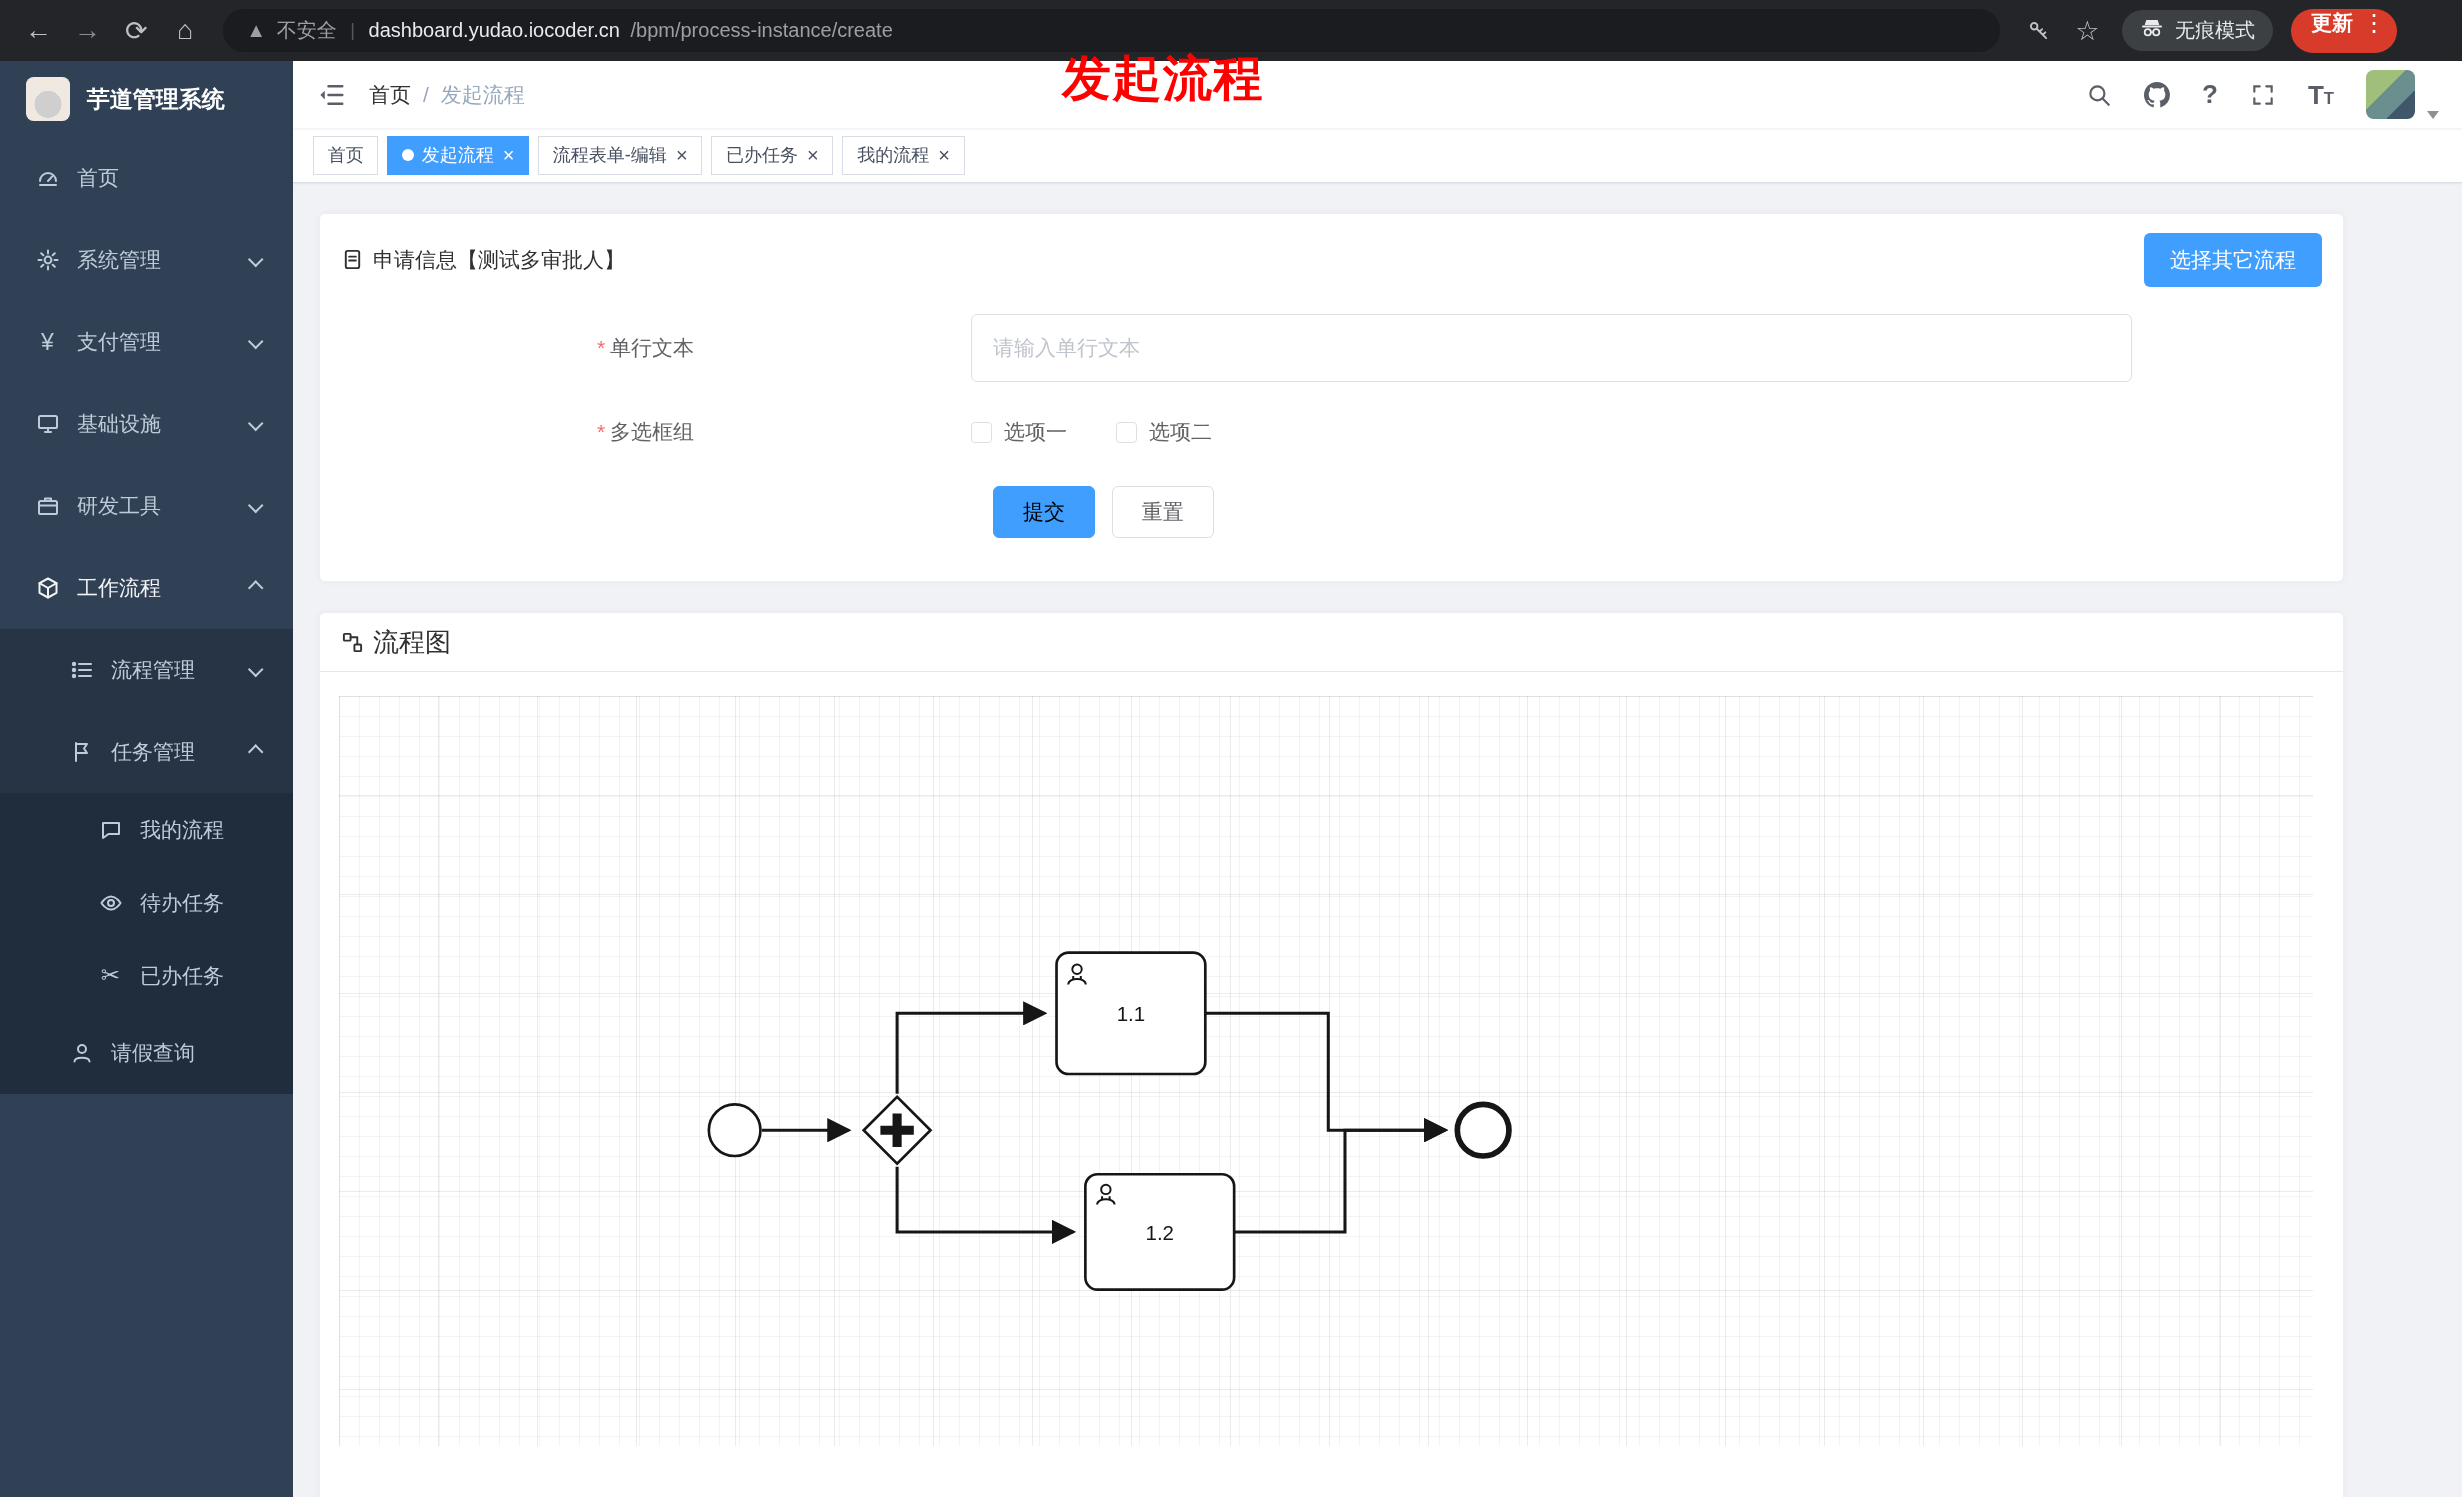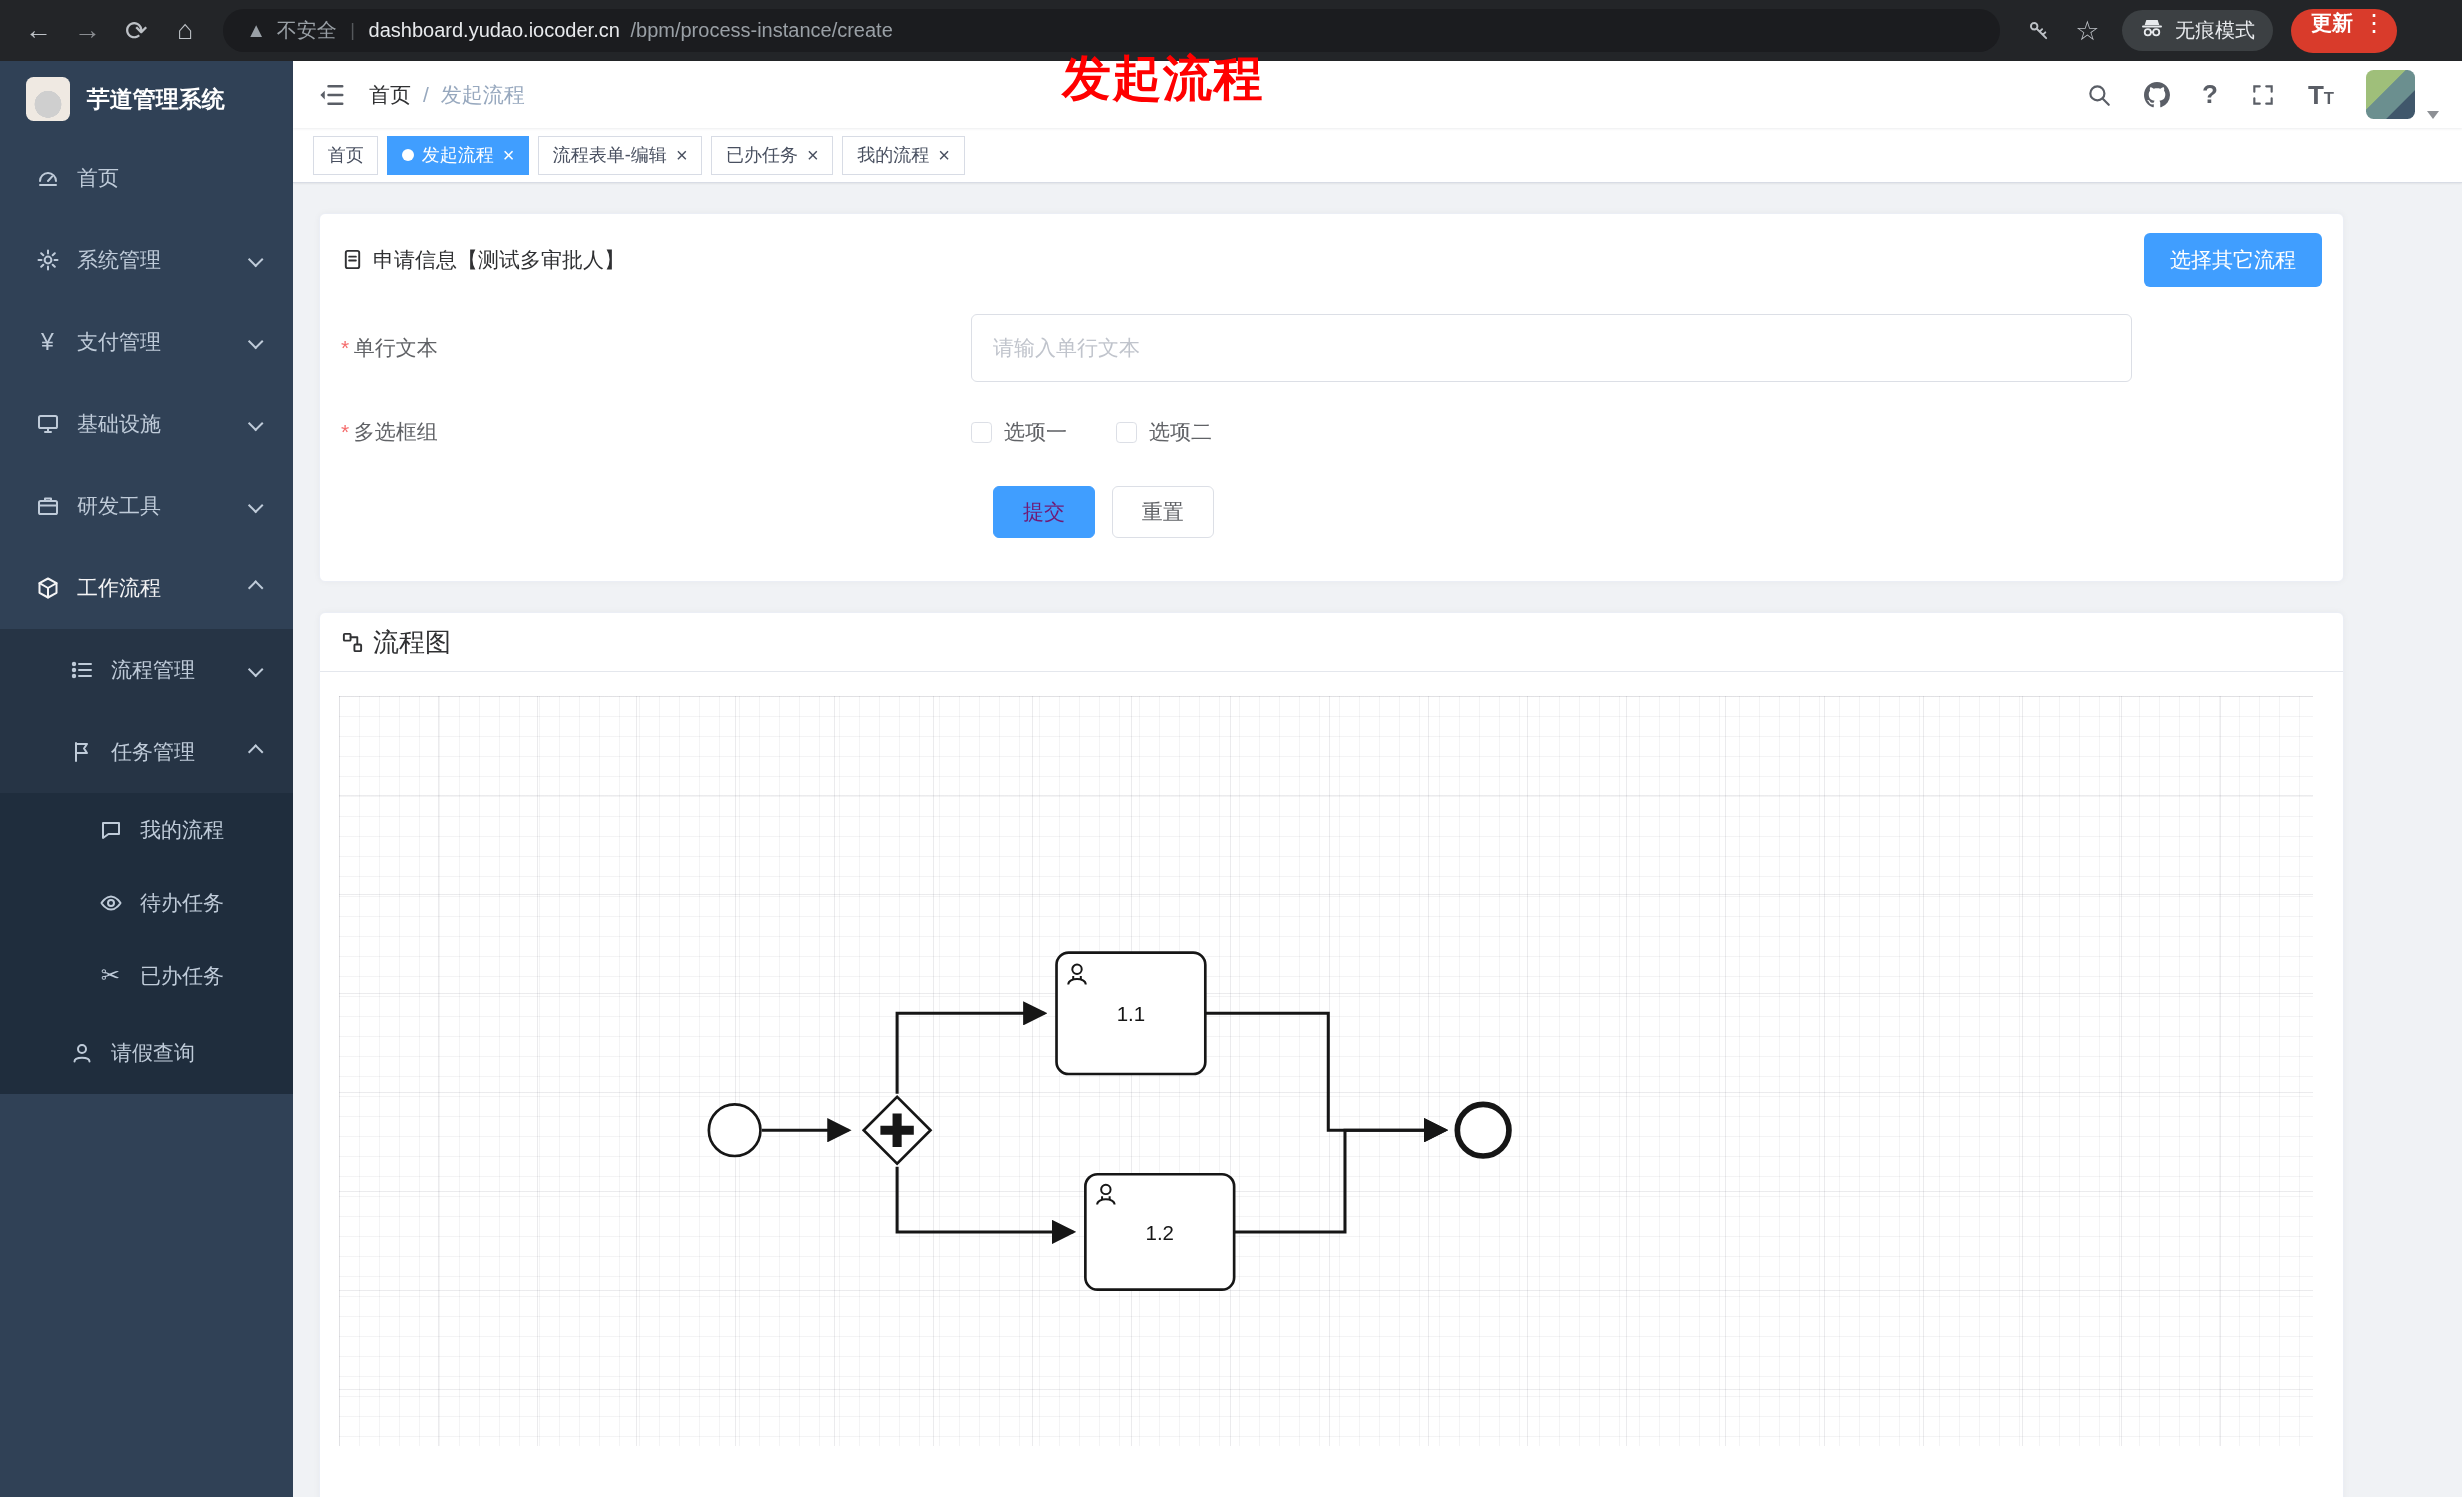--- a/index.html
+++ b/index.html
@@ -79,32 +79,32 @@
   .content{flex:1;background:#f0f2f5;padding:30px 118px 8px 26px;overflow:hidden}
   .card{background:#fff;border:0.8px solid #ebeef5;border-radius:6px;box-shadow:0 0 7.6px rgba(0,0,0,.04)}
   .form-card{height:369px;padding:18px 21px;overflow:hidden}
   .card-head{display:flex;align-items:center;height:55px}
   .card-title{display:flex;align-items:center;gap:9px;font-size:21px;color:#303133}
   .card-title svg{width:23px;height:23px;stroke:#303133;fill:none;stroke-width:2;stroke-linecap:round;stroke-linejoin:round}
   .select-other{margin-left:auto;height:54px;padding:0 26px;background:#409eff;color:#fff;border:none;
     border-radius:6px;font-size:21px;cursor:pointer;font-family:inherit}
   .form-area{margin-top:27px}
   .form-row{display:flex;align-items:center;margin-bottom:32px}
-  .form-label{width:630px;text-align:left;padding-right:21px;font-size:21px;color:#606266;flex:0 0 auto}
+  .form-label{width:630px;text-align:center;padding-right:21px;font-size:21px;color:#606266;flex:0 0 auto}
   .req{color:#f56c6c;margin-right:4.6px}
   .txt-input{width:1161px;height:68px;border:1.5px solid #dcdfe6;border-radius:6px;font-size:21px;
     padding:0 21px;color:#606266;font-family:inherit;outline:none;background:#fff}
   .txt-input::placeholder{color:#c0c4cc}
   .cb-row{min-height:36px;margin-bottom:36px}
   .cb-group{display:flex;align-items:flex-end;gap:49px}
   .cb-item{display:flex;align-items:center;gap:12px;font-size:21px;color:#606266;cursor:pointer}
   .cb-box{width:21px;height:21px;border:1.5px solid #dcdfe6;border-radius:3.8px;background:#fff;flex:0 0 auto}
   .btn-row{display:flex;gap:16.7px;margin-left:652px;margin-bottom:0}
   .btn{height:52px;padding:0 29px;border-radius:6px;font-size:21px;cursor:pointer;font-family:inherit}
-  .btn.primary{background:#409eff;border:1.5px solid #409eff;color:#701a75}
+  .btn.primary{background:#409eff;border:1.5px solid #409eff;color:#000000}
   .btn.plain{background:#fff;border:1.5px solid #dcdfe6;color:#606266}
 
   .diagram-card{margin-top:30px;height:987px;overflow:hidden}
   .card2-head{height:59px;display:flex;align-items:center;gap:9px;padding:0 21px;
     border-bottom:0.8px solid #e4e7ed;font-size:26px;color:#303133}
   .card2-head svg{width:23px;height:23px;stroke:#303133;fill:none;stroke-width:2;stroke-linecap:round;stroke-linejoin:round}
   .bpmn-wrap{margin:24px 30px 0 19px;height:750px;position:relative;
     background-image:
       linear-gradient(to right, rgba(60,60,80,.10) 0.8px, transparent 0.8px),
       linear-gradient(to bottom, rgba(60,60,80,.10) 0.8px, transparent 0.8px),

